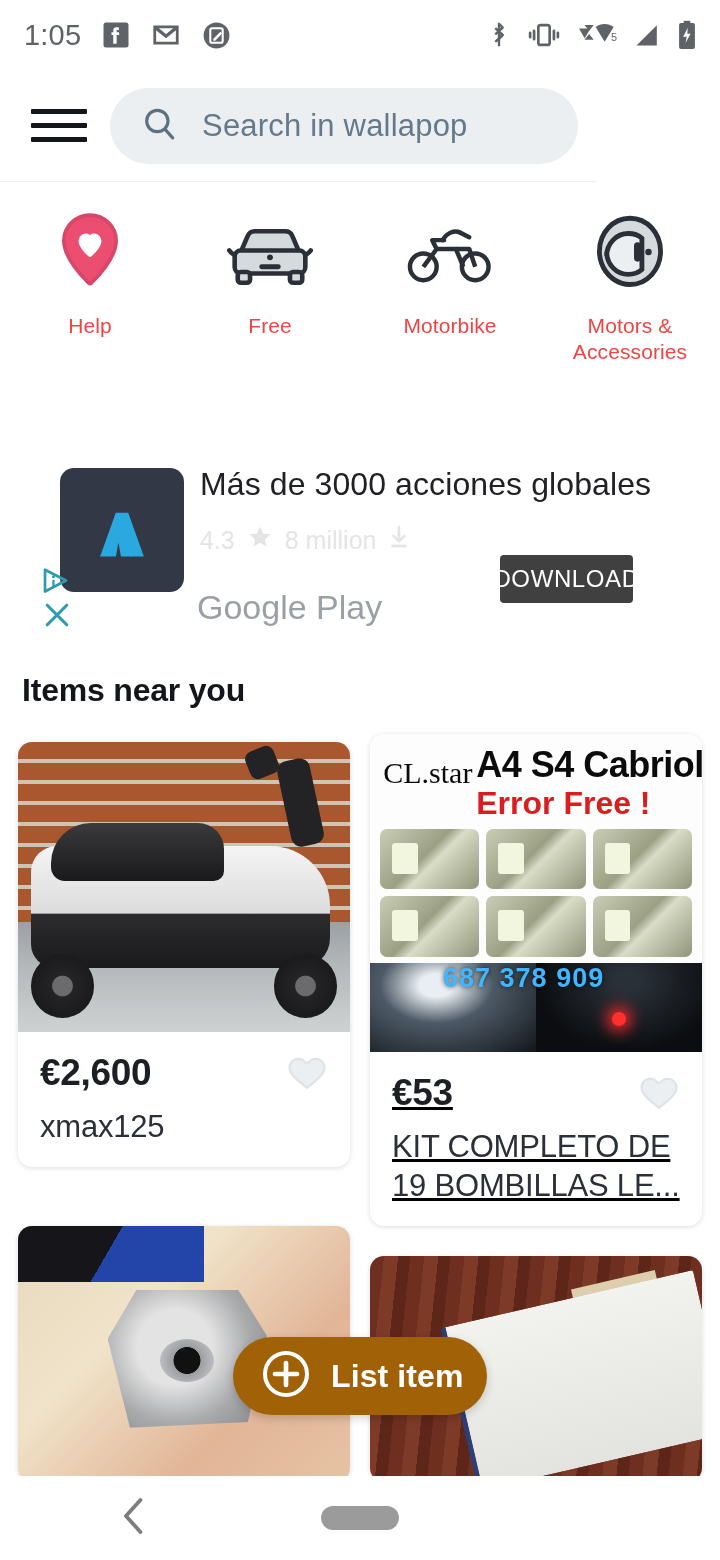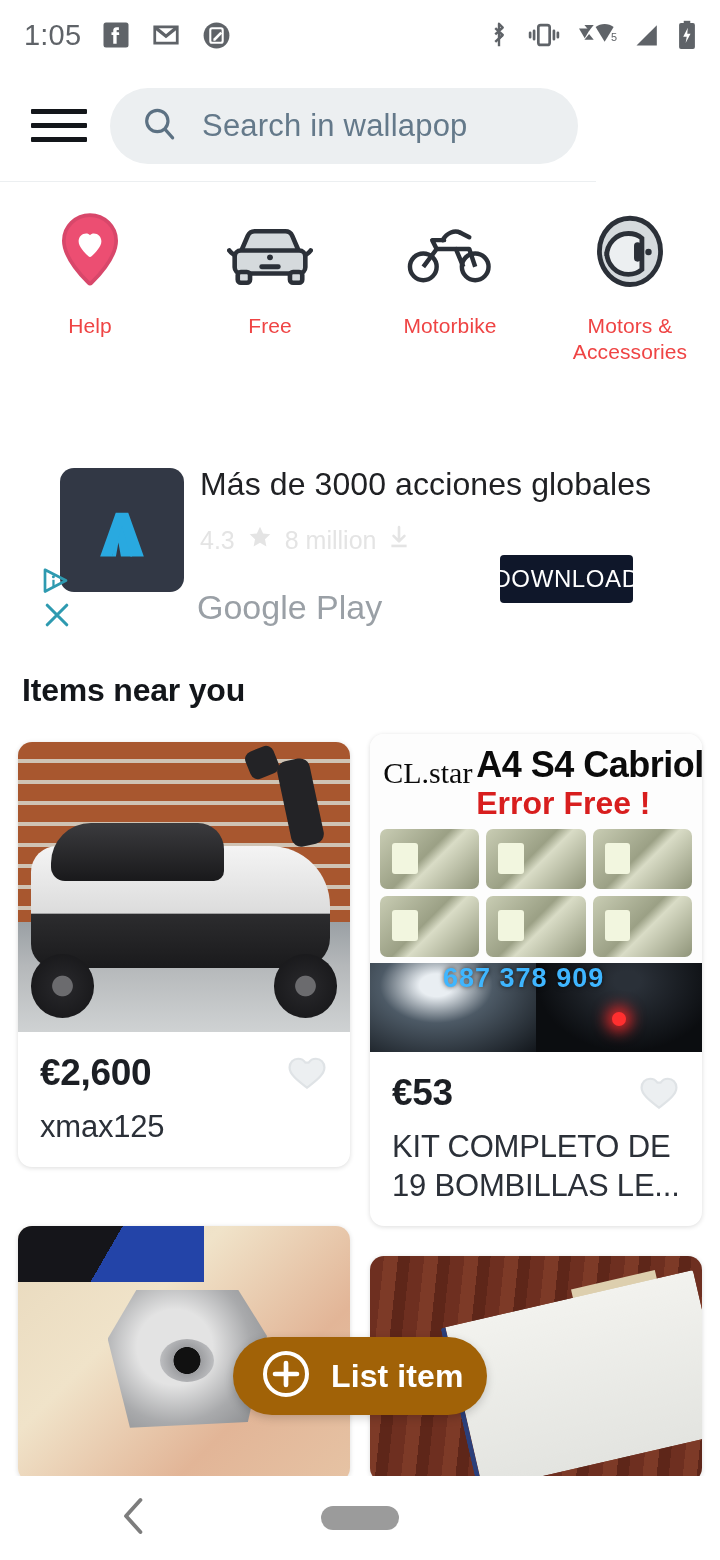--- a/index.html
+++ b/index.html
@@ -51,21 +51,21 @@
   .ad-icon {
     position:absolute; left:60px; top:28px; width:124px; height:124px;
     background:#323845; border-radius:14px; display:flex; align-items:center; justify-content:center;
   }
   .ad-title { position:absolute; left:200px; top:26px; font-size:32px; color:#202124; letter-spacing:.1px; }
   .ad-meta  { position:absolute; left:200px; top:84px; display:flex; align-items:center; gap:12px;
                font-size:25px; color:#e4e4e4; }
   .ad-store { position:absolute; left:197px; top:148px; font-size:34px; color:#9aa0a6; }
   .ad-dl {
     position:absolute; left:500px; top:115px; width:133px; height:48px;
-    background:#0f172a; border-radius:4px; color:#fff; font-size:24px;
+    background:#404040; border-radius:4px; color:#fff; font-size:24px;
     display:flex; align-items:center; justify-content:center; letter-spacing:.6px; cursor:pointer;
   }
   .ad-choices { position:absolute; left:42px; top:566px; cursor:pointer; }
   .ad-close   { position:absolute; left:42px; top:600px; cursor:pointer; }
 
   
   .sect-title {
     position:absolute; top:672px; left:22px;
     font-size:32px; font-weight:bold; color:#13161a; letter-spacing:-.2px;
   }
@@ -354,21 +354,21 @@
         <div class="card-price">€2,600</div>
         <div class="fav">
           <svg width="42" height="38" viewBox="0 0 26 24">
               <path d="M13 21.3C7.4 16.9 2 13 2 8.5 2 5.4 4.4 3 7.4 3c1.9 0 3.6 1 4.6 2.5h2c1-1.5 2.7-2.5 4.6-2.5C21.6 3 24 5.4 24 8.5c0 4.5-5.4 8.4-11 12.8z" fill="#eceff1" stroke="#dfe3e6" stroke-width="1.4"></path>
             </svg>
         </div>
         <div class="card-name">xmax125</div>
       </div>
     </div>
 
-    <div class="card" style="left:370px; top:-8px; width:332px;">
+    <div class="card" style="left:370px; top:-8px; width:332px;text-decoration:underline;">
       <div class="card-img" style="height:318px;">
         <div class="ph ledbg"></div>
         <div class="led-cl">CL.star</div>
         <div class="led-a4">A4 S4 Cabriolet</div>
         <div class="led-err">Error Free !</div>
         <div class="bulbs">
           <div class="bulb"></div>
             <div class="bulb"></div>
             <div class="bulb"></div>
           <div class="bulb"></div>

